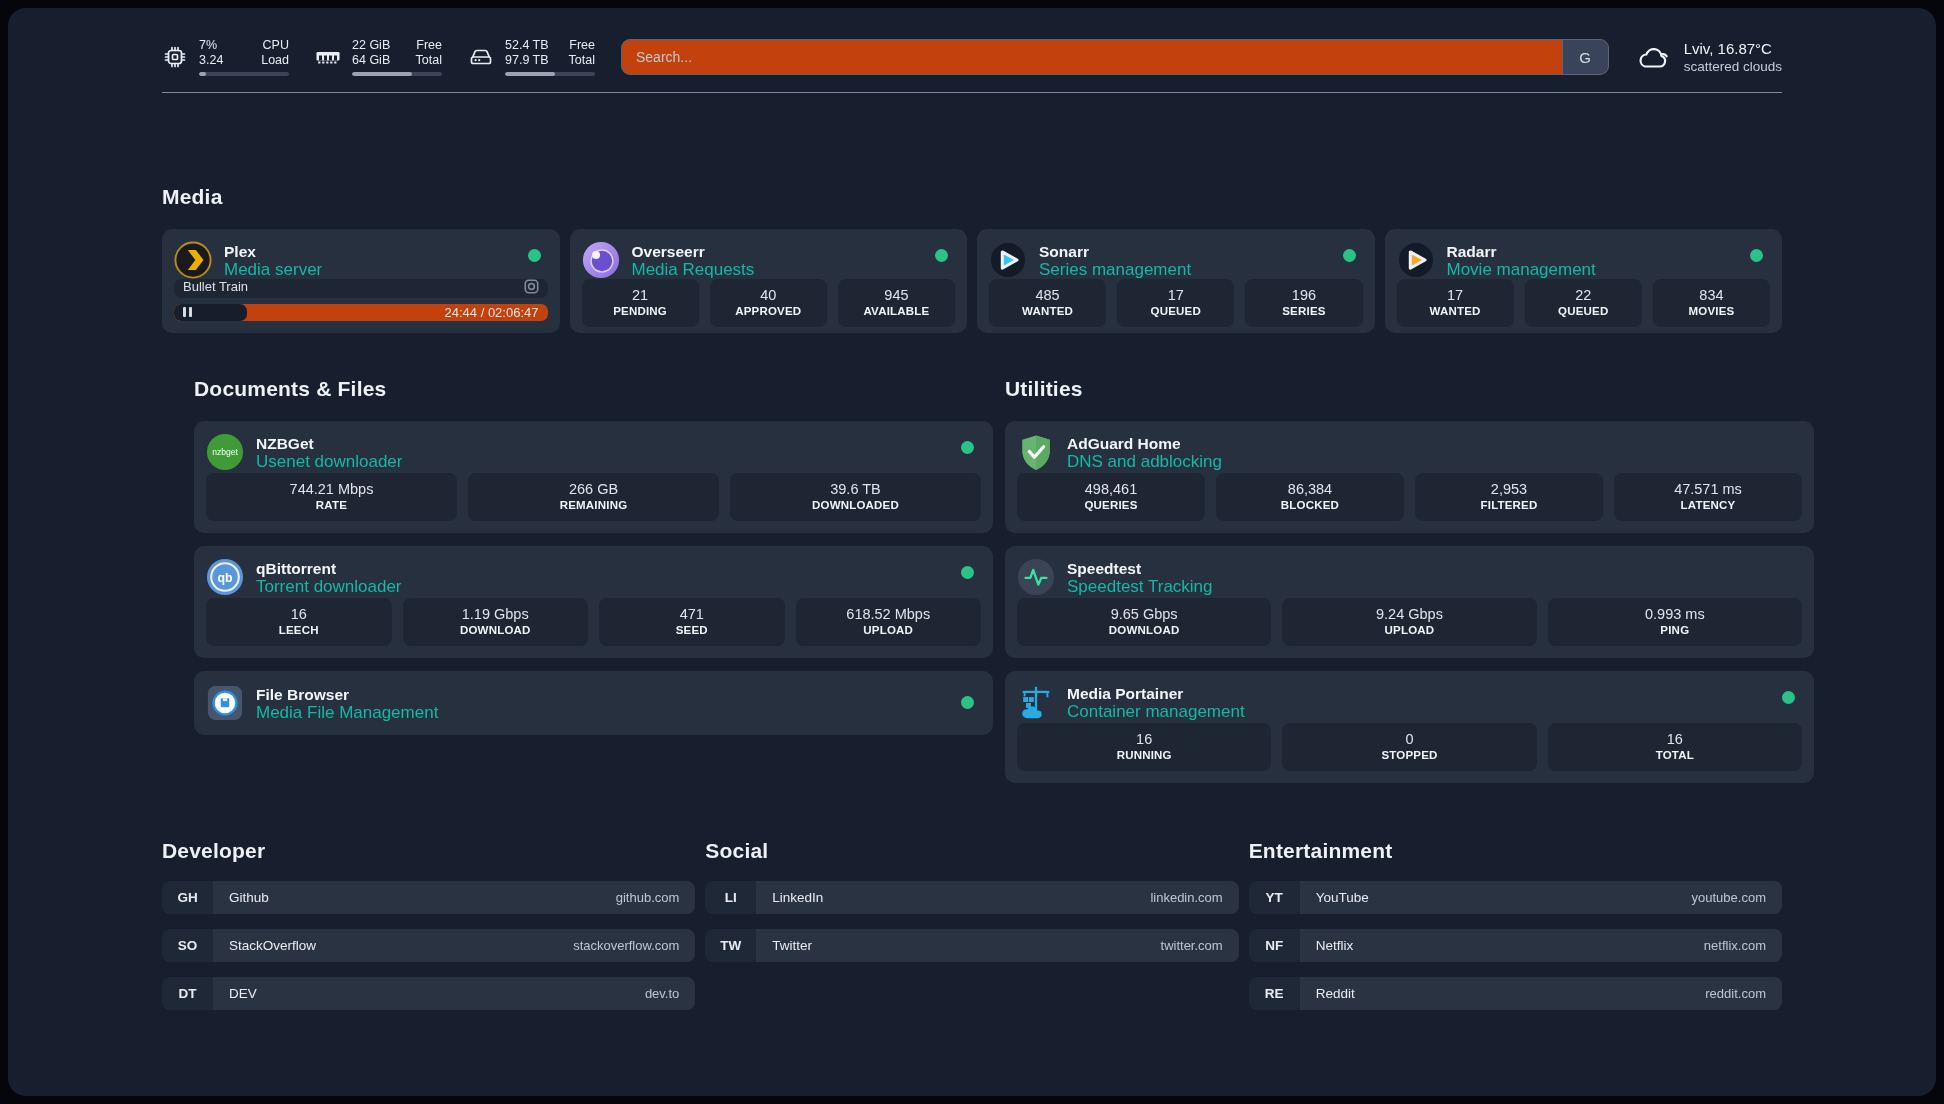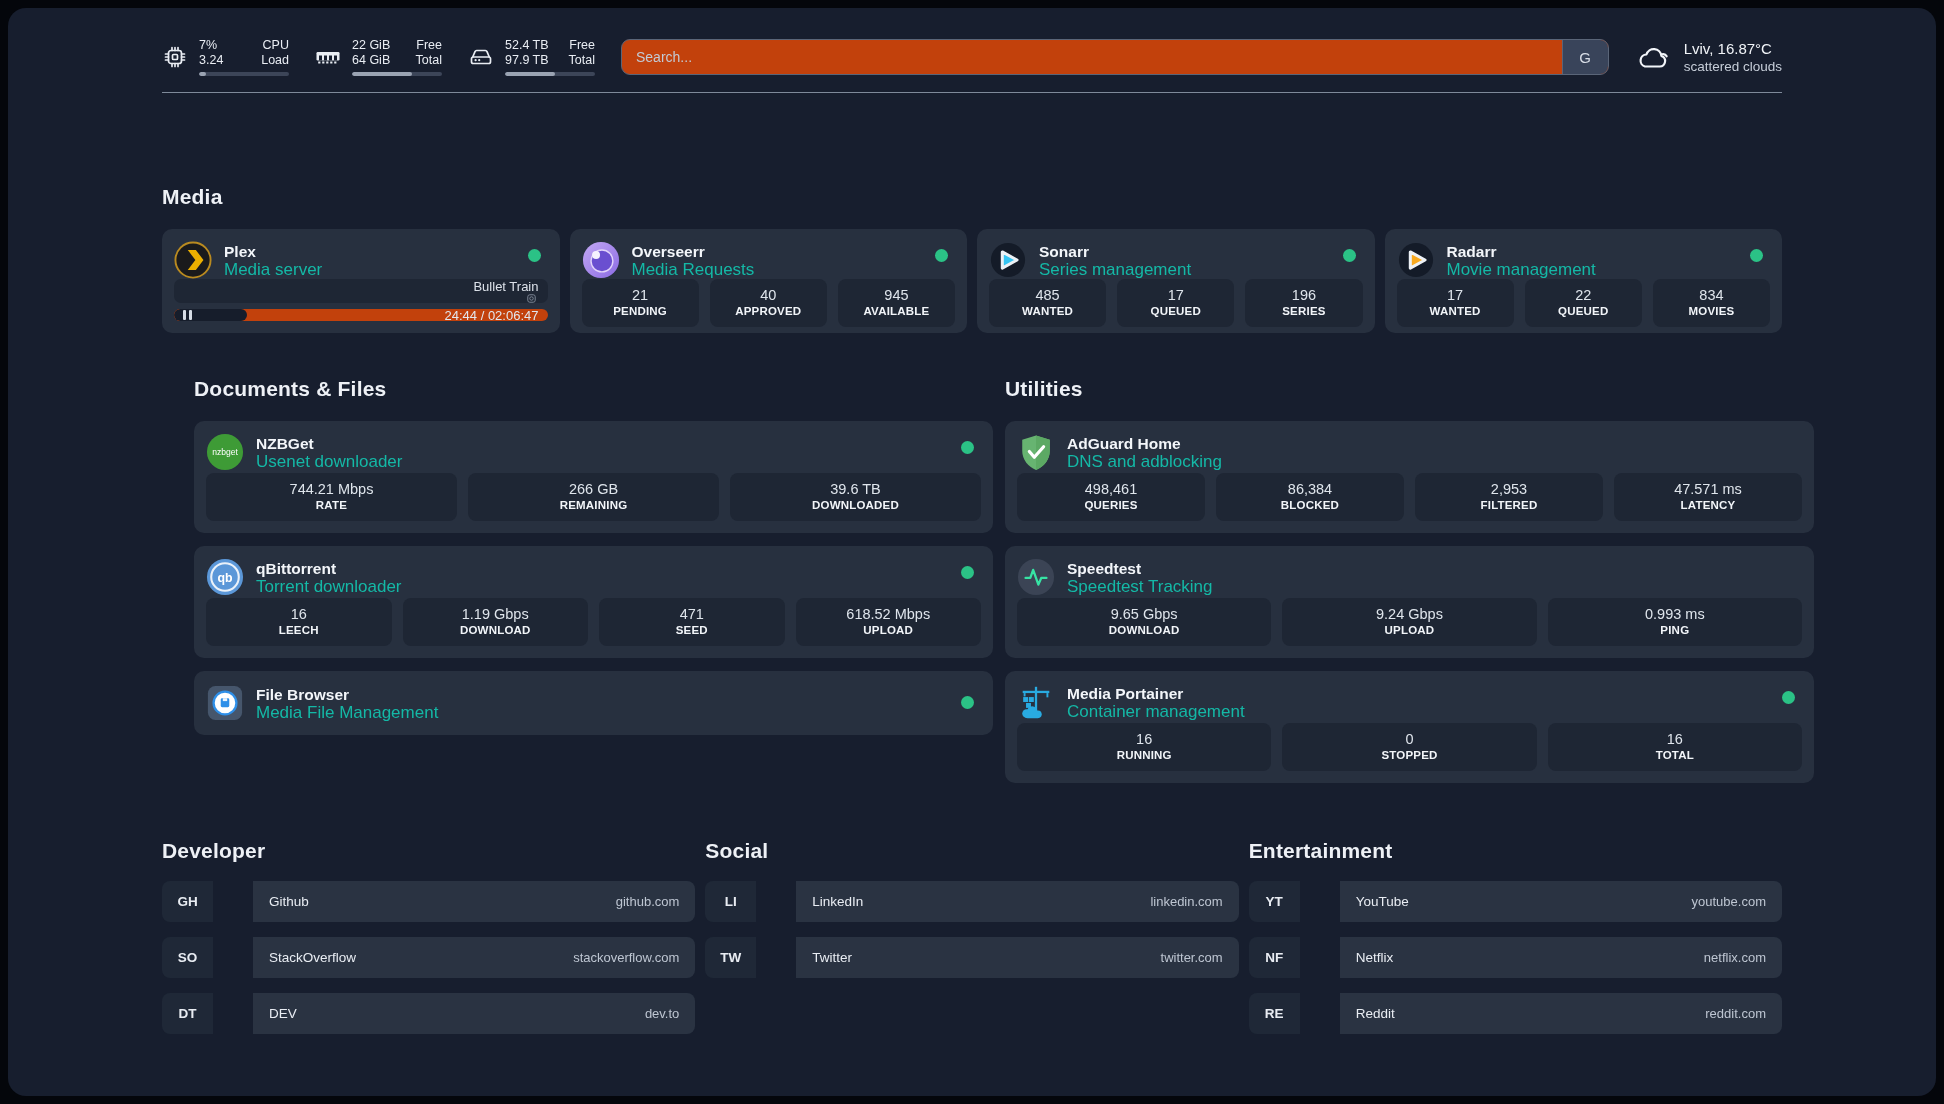--- a/index.html
+++ b/index.html
@@ -43,36 +43,36 @@
   .svc-name{font-size:15.5px;font-weight:600;color:#F3F6FA;line-height:19px;}
   .svc-desc{font-size:17px;color:#14b8a6;line-height:17px;}
   .dot{position:absolute;top:20px;right:19px;width:13px;height:13px;border-radius:50%;background:#2BC286;}
 
   .tiles{display:flex;gap:11px;margin-top:auto;}
   .tile{flex:1;background:#1E2634;border-radius:8px;padding:7px 4px 8px;text-align:center;}
   .tile-value{font-size:14.5px;color:#DFE5EC;line-height:18px;}
   .tile-label{font-size:11.5px;font-weight:700;color:#F2F5F9;line-height:15px;letter-spacing:.2px;}
 
   
-  .np-row{margin-top:auto;background:#1E2634;border-radius:7px;height:24px;display:flex;align-items:flex-end;padding:0 9px;flex-direction:column;}
+  .np-row{margin-top:auto;background:#1E2634;border-radius:7px;height:24px;display:flex;align-items:flex-start;padding:0 9px;}
   .np-title{flex:1;font-size:13px;color:#DCE1E9;}
   .np-icon{width:15px;height:15px;opacity:.8;}
   .player-row{margin-top:6px;background:#c2410c;border-radius:7px;height:22px;display:flex;align-items:center;overflow:hidden;position:relative;}
   .player-fill{position:absolute;left:0;top:0;bottom:0;background:#161D2B;border-radius:7px;}
   .pause{position:relative;margin-left:9px;display:flex;gap:3px;cursor:pointer;}
   .pause span{width:3px;height:10px;background:#D6DCE5;border-radius:1px;display:block;}
   .player-time{position:relative;margin-left:auto;padding-right:9px;font-size:13px;color:#E2E7EE;}
 
   .two-col{margin-top:44px;display:grid;grid-template-columns:799px 809px;gap:12px;align-items:start;margin-left:32px;}
   .col-cards{margin-top:20px;display:flex;flex-direction:column;gap:13px;}
 
   
   .links-row{margin-top:56px;display:grid;grid-template-columns:repeat(3,1fr);gap:10px;align-items:start;}
   .link-list{margin-top:18px;display:flex;flex-direction:column;gap:15px;}
-  .link-row{height:41px;display:flex;border-radius:8px;overflow:hidden;cursor:pointer;gap:40px;}
+  .link-row{height:33px;display:flex;border-radius:8px;overflow:hidden;cursor:pointer;}
   .link-abbr{width:51px;flex:none;background:#1F2837;color:#E8ECF2;font-size:13.5px;font-weight:600;display:flex;align-items:center;justify-content:center;}
   .link-main{flex:1;background:#2A3342;display:flex;align-items:center;padding:0 16px;}
   .link-name{flex:1;font-size:13.5px;color:#E9EDF3;}
   .link-url{font-size:13px;color:#BEC6D2;}
 </style>
 </head>
 <body>
 
 <div class="frame">
 <div class="content">

